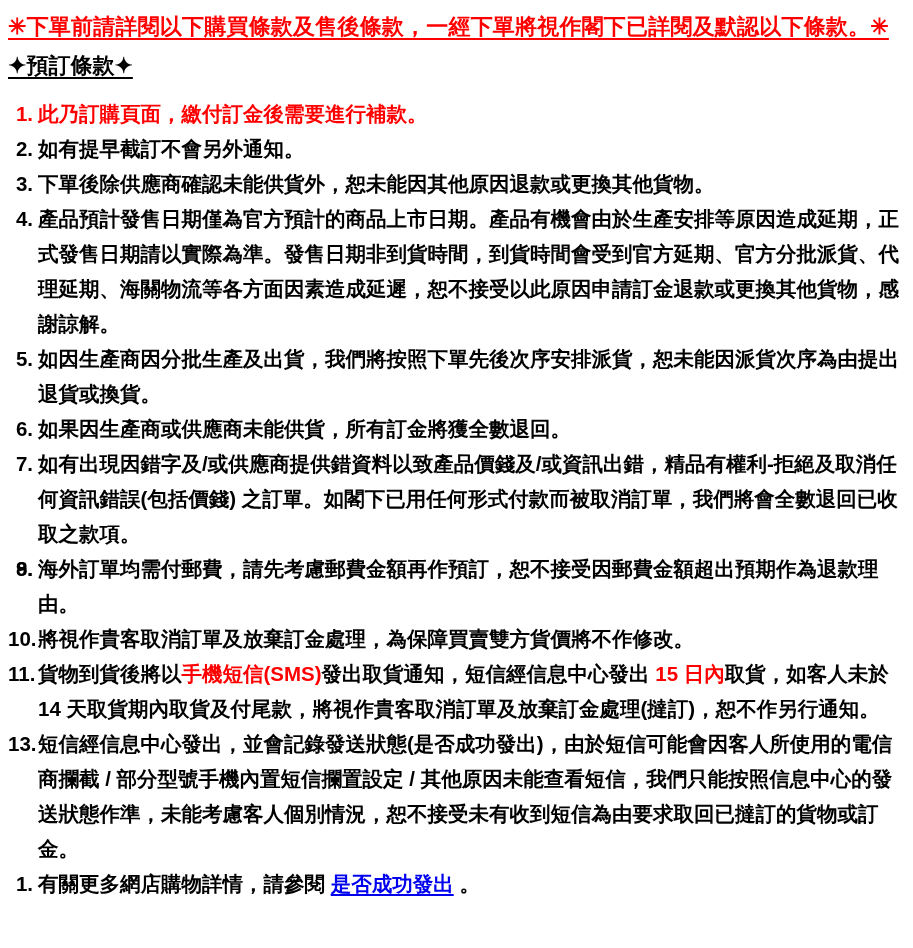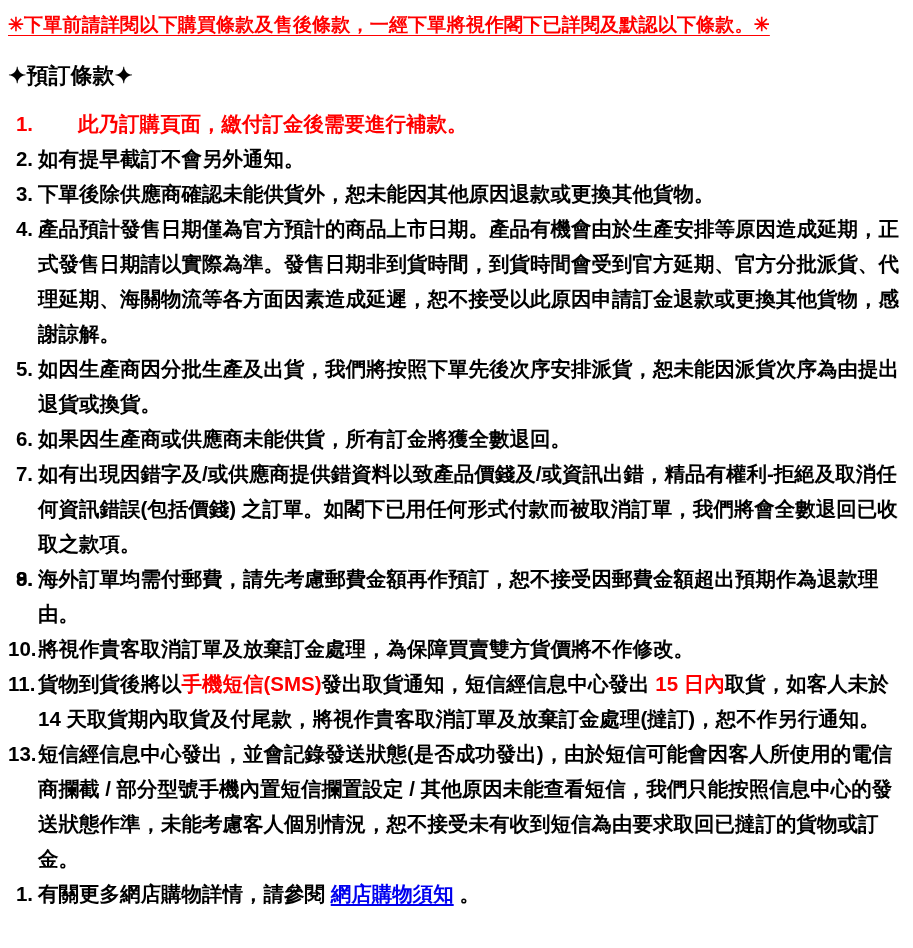--- a/index.html
+++ b/index.html
@@ -19,31 +19,32 @@
   .page{
     width:913px;
     height:948px;
     background:var(--bg);
     overflow:hidden;
     box-sizing:border-box;
     padding:13px 6px 0 8px;
   }
   .header{
     color:var(--red);
-    font-size:19px;
+    font-size:22px;
     line-height:1.25;
     text-decoration:underline;
     text-underline-offset:4px;
     white-space:nowrap;
     letter-spacing:0.2px;
   }
   .section-title{
-    margin-top:25px;
+    margin-top:11px;
     font-size:22px;
     line-height:1.25;
+    text-decoration:underline;
     text-underline-offset:4px;
     display:inline-block;
   }
   .terms{
     margin-top:17px;
     font-size:20.5px;
     line-height:35px;
     width:899px;
   }
   .term-item{
@@ -51,21 +52,21 @@
     padding-left:30px;
   }
   .term-item.red{ color:var(--red); }
   .term-num{
     position:absolute;
     left:0; top:0;
     width:25px;
     text-align:right;
   }
   .seg-normal{}
-  .seg-red{ color:var(--red);margin-left:40px; }
+  .seg-red{ color:var(--red); }
   .seg-red-underline{
     color:var(--red);
     text-underline-offset:4px;
   }
   a.seg-link{
     color:var(--link);
     text-decoration:underline;
     text-underline-offset:3px;
     cursor:pointer;
   }
@@ -86,15 +87,15 @@
       <div class="term-item"><span class="term-num">3.</span><span class="term-text"><span class="seg-normal">下單後除供應商確認未能供貨外，恕未能因其他原因退款或更換其他貨物。</span></span></div>
       <div class="term-item"><span class="term-num">4.</span><span class="term-text"><span class="seg-normal">產品預計發售日期僅為官方預計的商品上市日期。產品有機會由於生產安排等原因造成延期，正式發售日期請以實際為準。發售日期非到貨時間，到貨時間會受到官方延期、官方分批派貨、代理延期、海關物流等各方面因素造成延遲，恕不接受以此原因申請訂金退款或更換其他貨物，感謝諒解。</span></span></div>
       <div class="term-item"><span class="term-num">5.</span><span class="term-text"><span class="seg-normal">如因生產商因分批生產及出貨，我們將按照下單先後次序安排派貨，恕未能因派貨次序為由提出退貨或換貨。</span></span></div>
       <div class="term-item"><span class="term-num">6.</span><span class="term-text"><span class="seg-normal">如果因生產商或供應商未能供貨，所有訂金將獲全數退回。</span></span></div>
       <div class="term-item"><span class="term-num">7.</span><span class="term-text"><span class="seg-normal">如有出現因錯字及/或供應商提供錯資料以致產品價錢及/或資訊出錯，精品有權利-拒絕及取消任何資訊錯誤(包括價錢) 之訂單。如閣下已用任何形式付款而被取消訂單，我們將會全數退回已收取之款項。</span></span></div>
       <div class="term-item"><span class="term-num">8.</span></div>
       <div class="term-item"><span class="term-num">9.</span><span class="term-text"><span class="seg-normal">海外訂單均需付郵費，請先考慮郵費金額再作預訂，恕不接受因郵費金額超出預期作為退款理由。</span></span></div>
       <div class="term-item"><span class="term-num">10.</span><span class="term-text"><span class="seg-normal">將視作貴客取消訂單及放棄訂金處理，為保障買賣雙方貨價將不作修改。</span></span></div>
       <div class="term-item"><span class="term-num">11.</span><span class="term-text"><span class="seg-normal">貨物到貨後將以</span><span class="seg-red-underline">手機短信(SMS)</span><span class="seg-normal">發出取貨通知，短信經信息中心發出 </span><span class="seg-red-underline">15 日內</span><span class="seg-normal">取貨，如客人未於 14 天取貨期內取貨及付尾款，將視作貴客取消訂單及放棄訂金處理(撻訂)，恕不作另行通知。</span></span></div>
       <div class="term-item"><span class="term-num">13.</span><span class="term-text"><span class="seg-normal">短信經信息中心發出，並會記錄發送狀態(是否成功發出)，由於短信可能會因客人所使用的電信商攔截 / 部分型號手機內置短信攔置設定 / 其他原因未能查看短信，我們只能按照信息中心的發送狀態作準，未能考慮客人個別情況，恕不接受未有收到短信為由要求取回已撻訂的貨物或訂金。</span></span></div>
-      <div class="term-item"><span class="term-num">1.</span><span class="term-text"><span class="seg-normal">有關更多網店購物詳情，請參閱 </span><a href="#" class="seg-link">網店購物須知</a><span class="seg-normal"> 。</span></span></div>
+      <div class="term-item"><span class="term-num">1.</span><span class="term-text"><span class="seg-normal">有關更多網店購物詳情，請參閱 </span><a href="#" class="seg-link">是否成功發出</a><span class="seg-normal"> 。</span></span></div>
     </div>
 </div>
 
 </body></html>

